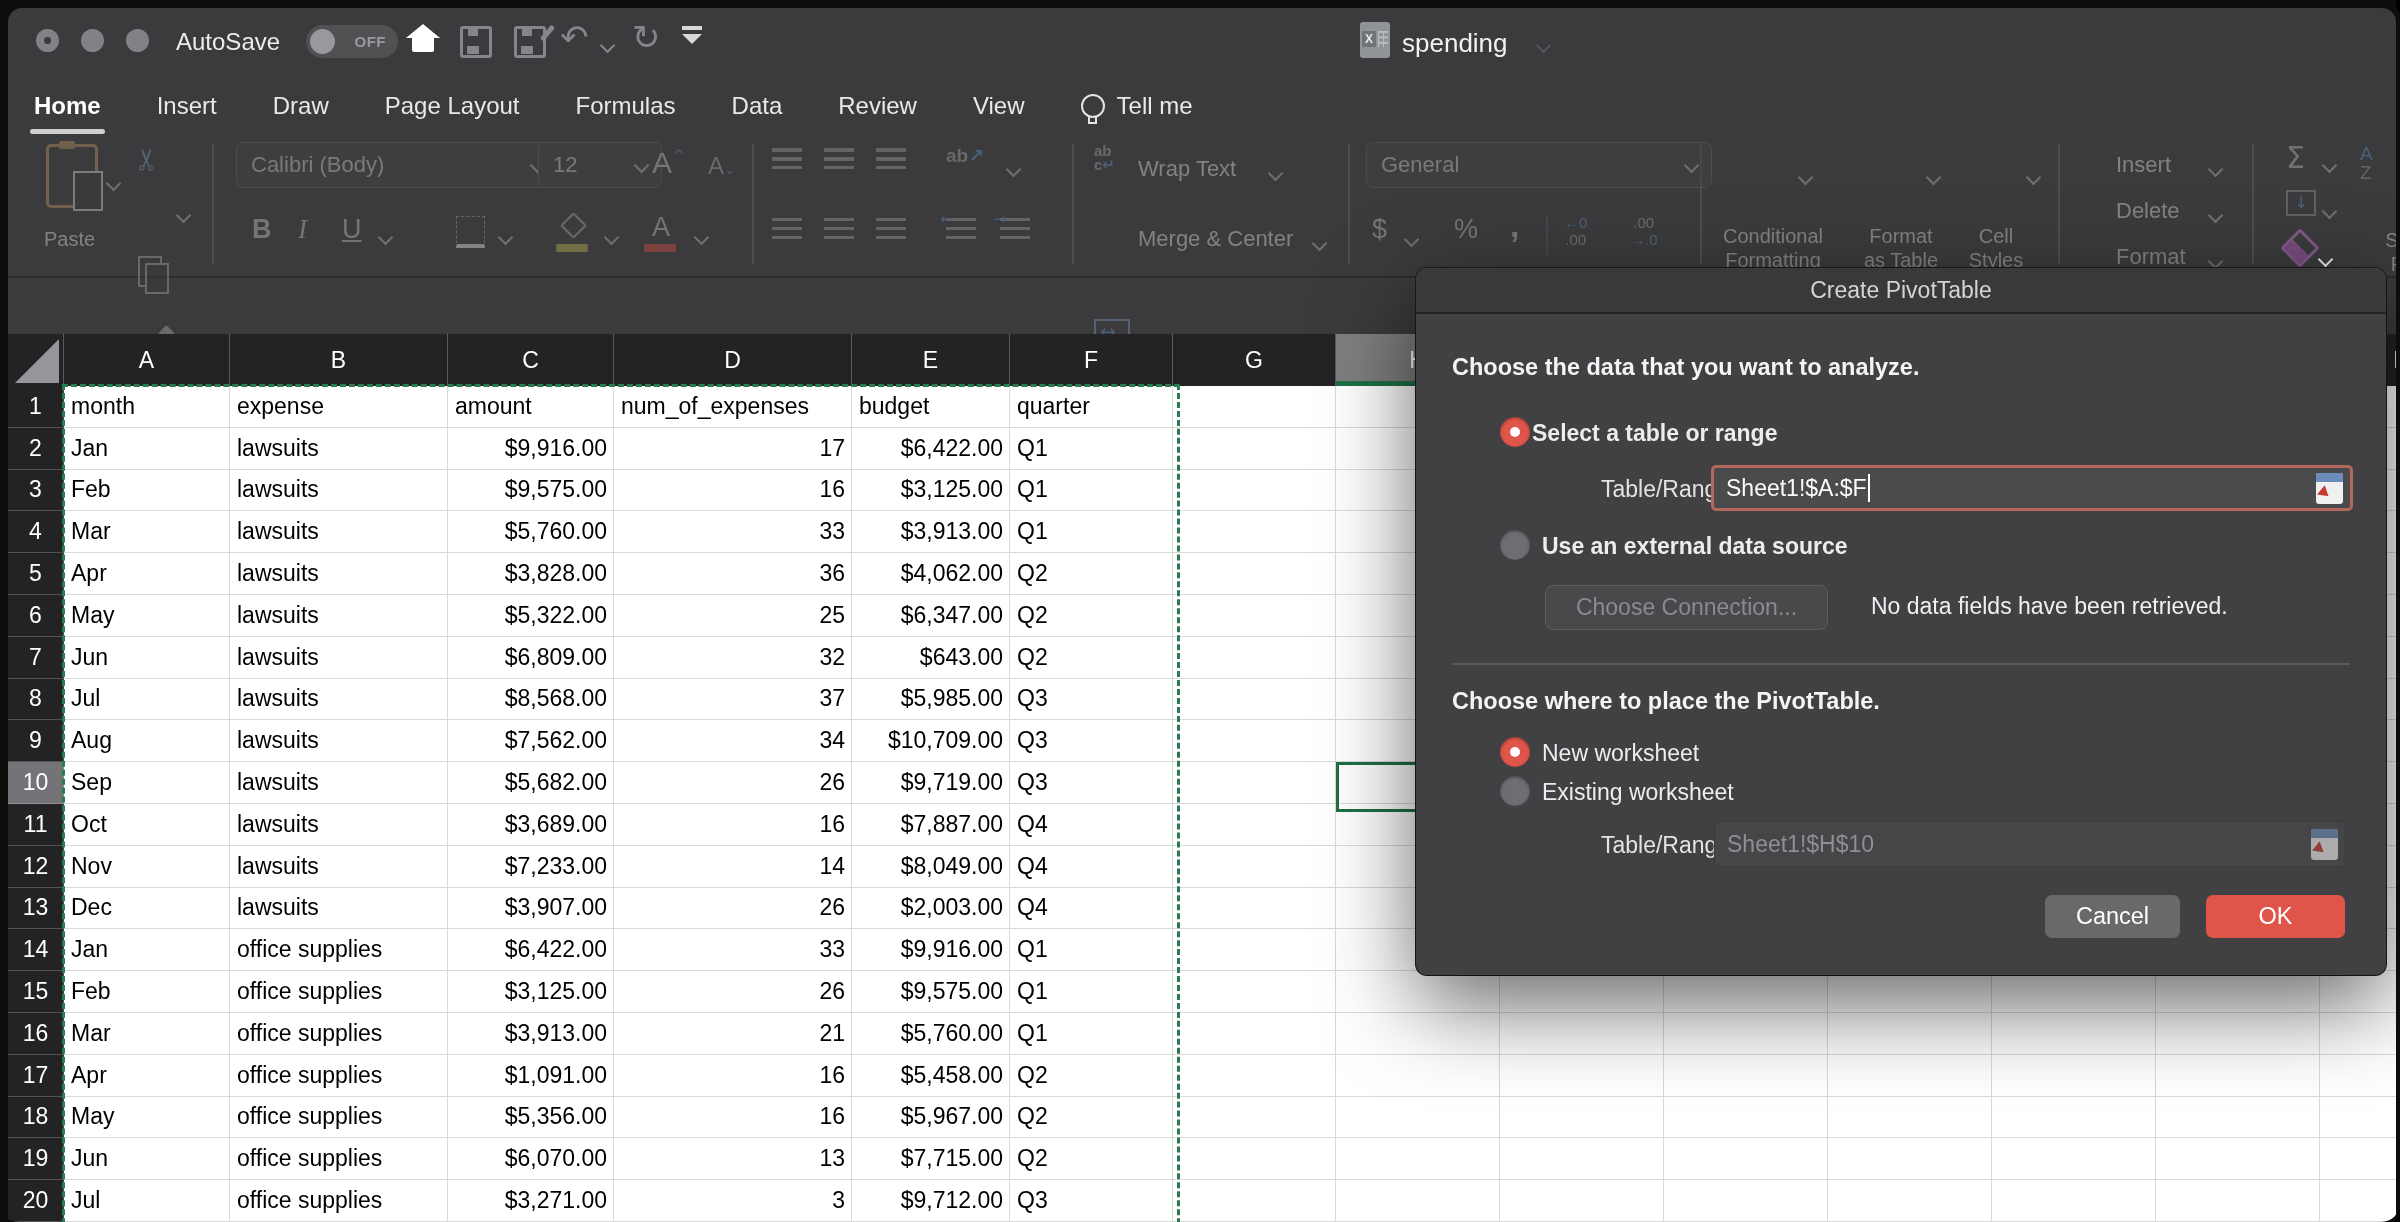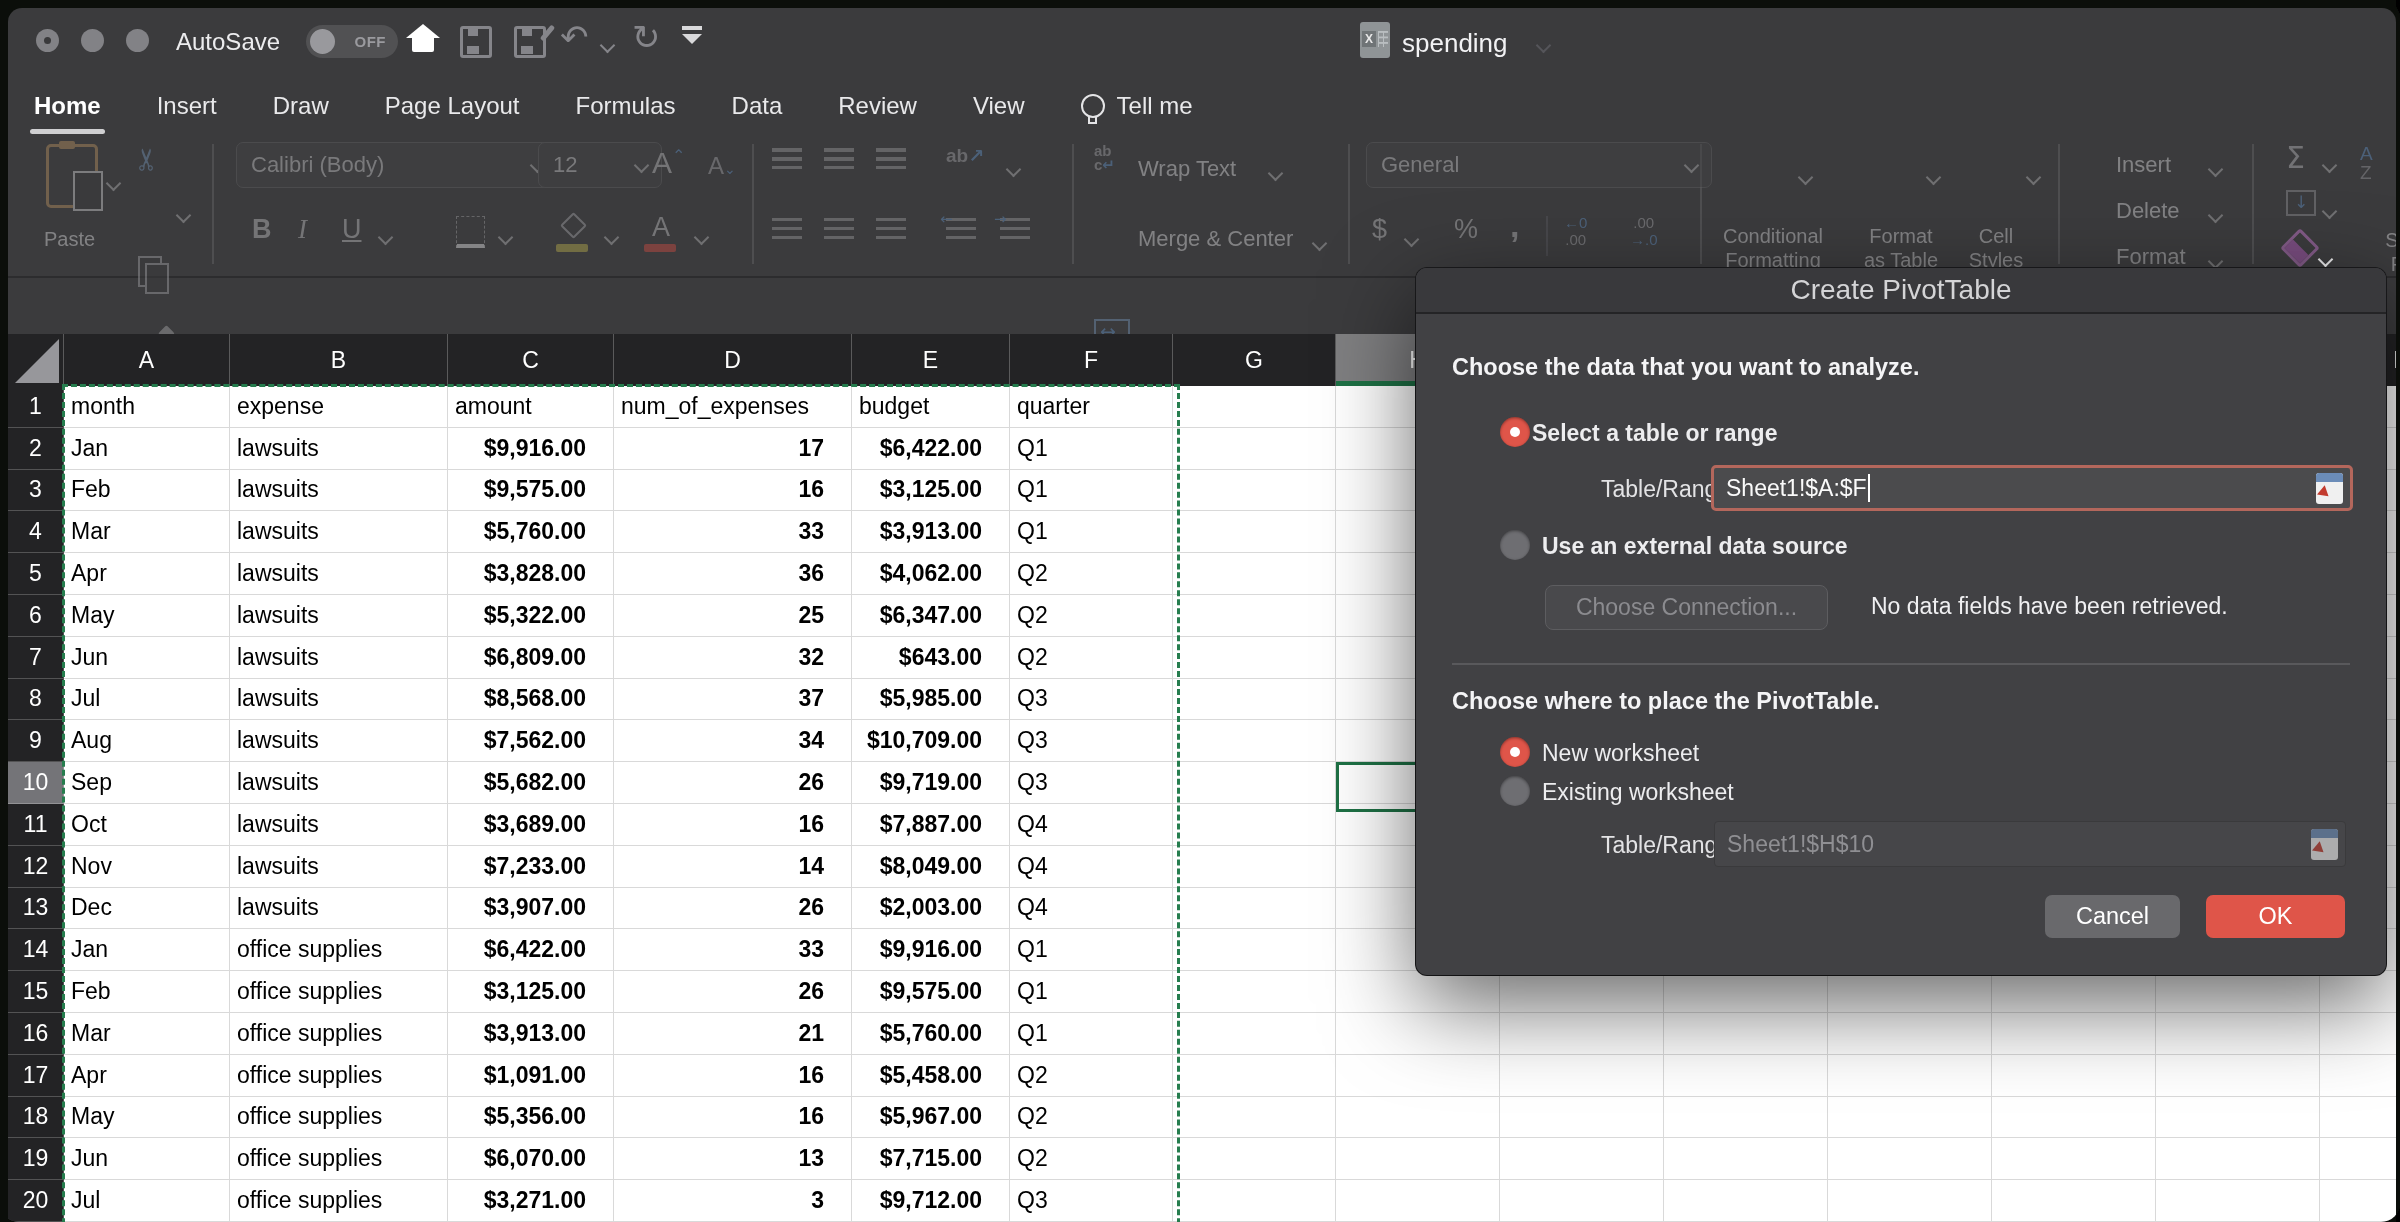--- a/index.html
+++ b/index.html
@@ -101,28 +101,28 @@
   
   #sheet{position:absolute;left:8px;top:334px;display:grid;background:#fff;z-index:1;}
   .ch{background:#232325;color:#fff;font-size:23px;display:flex;align-items:center;justify-content:center;border-right:1px solid rgba(255,255,255,.25);}
   .ch.active{background:#7f7f81;box-shadow:inset 0 -5px 0 #1e7145;}
   .corner{background:#232325;position:relative;border-right:1px solid rgba(255,255,255,.25);}
   .corner .tri{position:absolute;right:4px;bottom:3px;width:0;height:0;border-left:44px solid transparent;border-bottom:44px solid #97979b;}
   .rh{background:#232325;color:#fff;font-size:23px;display:flex;align-items:center;justify-content:center;border-bottom:1px solid rgba(255,255,255,.22);border-right:1px solid rgba(255,255,255,.22);}
   .rh.active{background:#747478;}
   .cell{background:#fff;color:#000;font-size:23px;display:flex;align-items:center;border-right:1px solid #d9d9d9;border-bottom:1px solid #d9d9d9;overflow:hidden;white-space:nowrap;}
   .cell.al{justify-content:flex-start;padding-left:7px;}
-  .cell.ar{justify-content:flex-end;padding-right:27px;font-weight:bold;}
+  .cell.ar{justify-content:flex-end;padding-right:6px;}
   #ants{position:absolute;left:62px;top:384px;width:1112px;height:900px;border:3.5px dashed #267d4e;border-bottom:none;z-index:2;pointer-events:none;}
   #active-cell{position:absolute;left:1336px;top:762px;width:166px;height:44px;border:3.5px solid #1e7145;z-index:2;pointer-events:none;}
   
   #dialog{position:absolute;left:1416px;top:268px;width:970px;height:707px;background:#414144;border-radius:11px;
           box-shadow:0 30px 90px rgba(0,0,0,.6), 0 0 0 1px #1c1c1e;z-index:5;color:#ededef;}
   #dlg-titlebar{position:absolute;left:0;right:0;top:0;height:44px;background:#39393c;border-radius:11px 11px 0 0;border-bottom:2px solid #242426;
-          display:flex;align-items:center;justify-content:center;font-size:28px;color:#d4d4d6;}
+          display:flex;align-items:center;justify-content:center;font-size:23px;color:#d4d4d6;}
   .dlg-h{position:absolute;font-size:23.5px;font-weight:700;color:#f4f4f6;}
   .radio{position:absolute;width:30px;height:30px;border-radius:50%;background:#6e6e72;box-shadow:inset 0 1px 3px rgba(0,0,0,.4);}
   .radio.on{background:#df5549;}
   .radio.on::after{content:'';position:absolute;left:10px;top:10px;width:10px;height:10px;border-radius:50%;background:#fff;}
   .rlabel{position:absolute;font-size:23px;color:#ededef;}
   .bold-label{font-weight:600;}
   .frm-label{position:absolute;font-size:23px;color:#e3e3e5;}
   #dlg-input1{position:absolute;left:295px;top:197px;width:642px;height:46px;background:#4b4b4d;border:3.5px solid #b4675c;border-radius:5px;
               display:flex;align-items:center;padding-left:12px;box-sizing:border-box;font-size:23px;color:#fafafa;}
   .caret{display:inline-block;width:2.5px;height:28px;background:#fff;margin-left:1px;}

